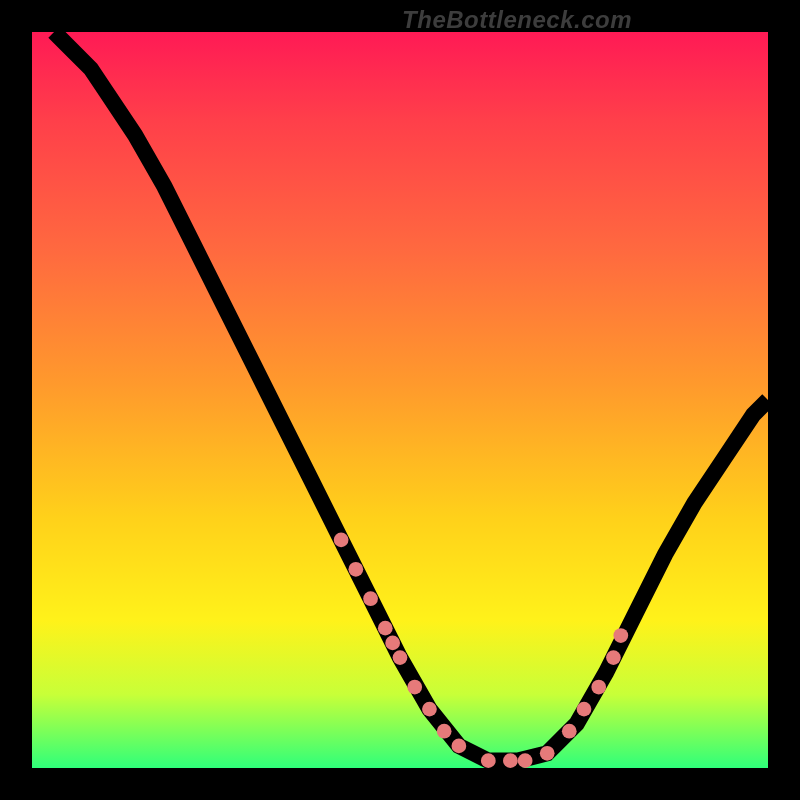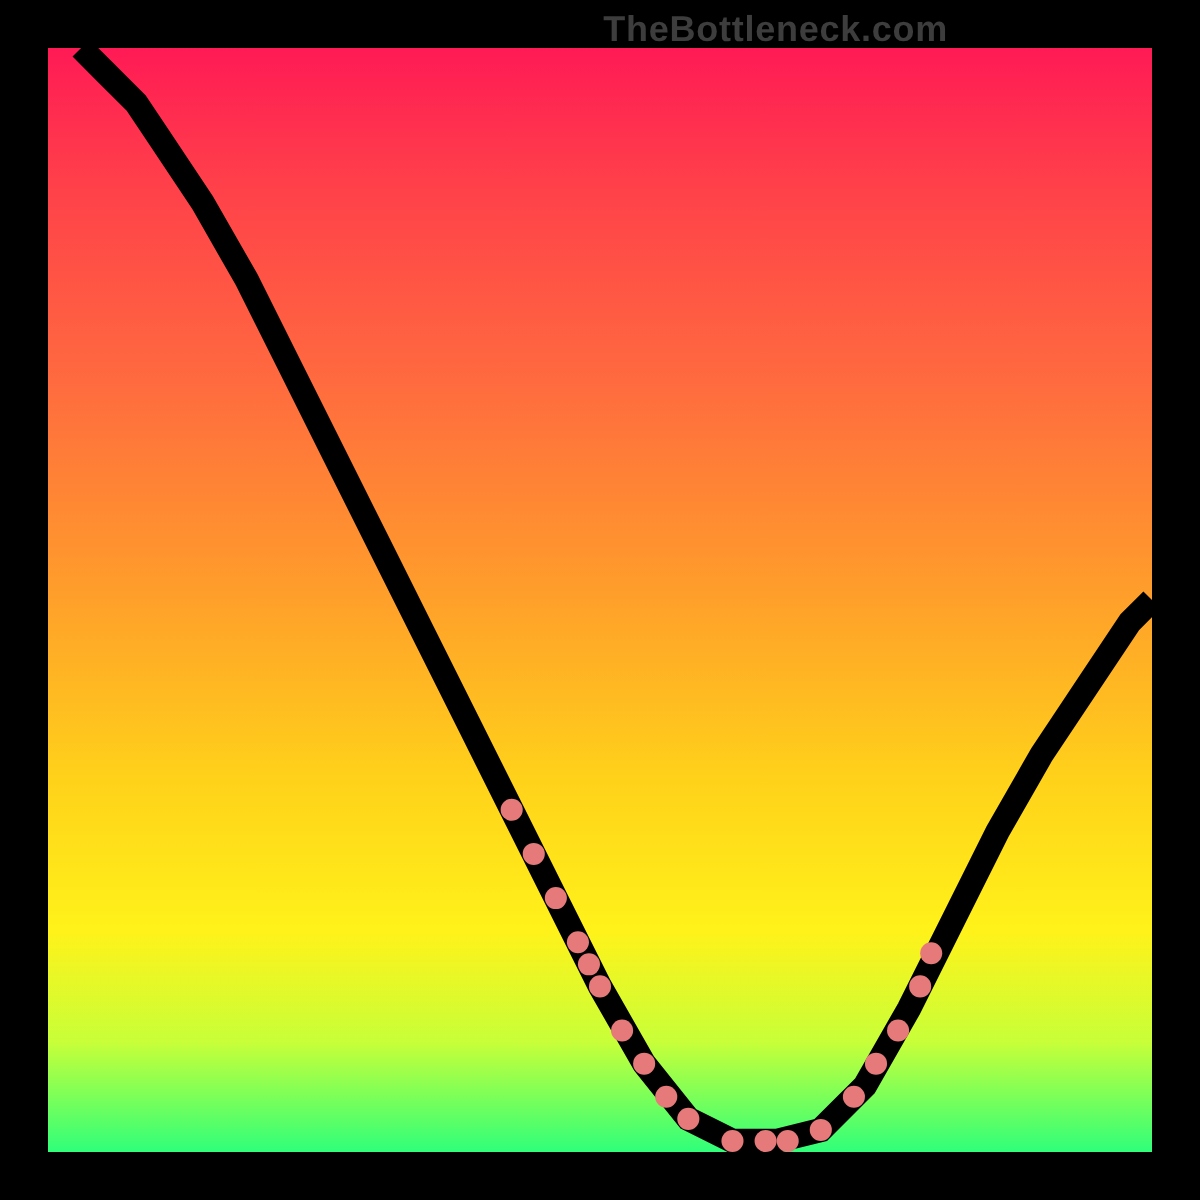--- a/index.html
+++ b/index.html
@@ -9,20 +9,21 @@
     width: 800px;
     height: 800px;
     overflow: hidden;
     font-family: Arial, Helvetica, sans-serif;
   }
   .frame {
     position: relative;
     width: 644px;
     height: 800px;
     background: #000;
+    font-style: italic;
   }
   .watermark {
     position: absolute;
     top: 6px;
     right: 12px;
     color: #3d3d3d;
     font-size: 24px;
     font-weight: 600;
     letter-spacing: 0.5px;
   }

